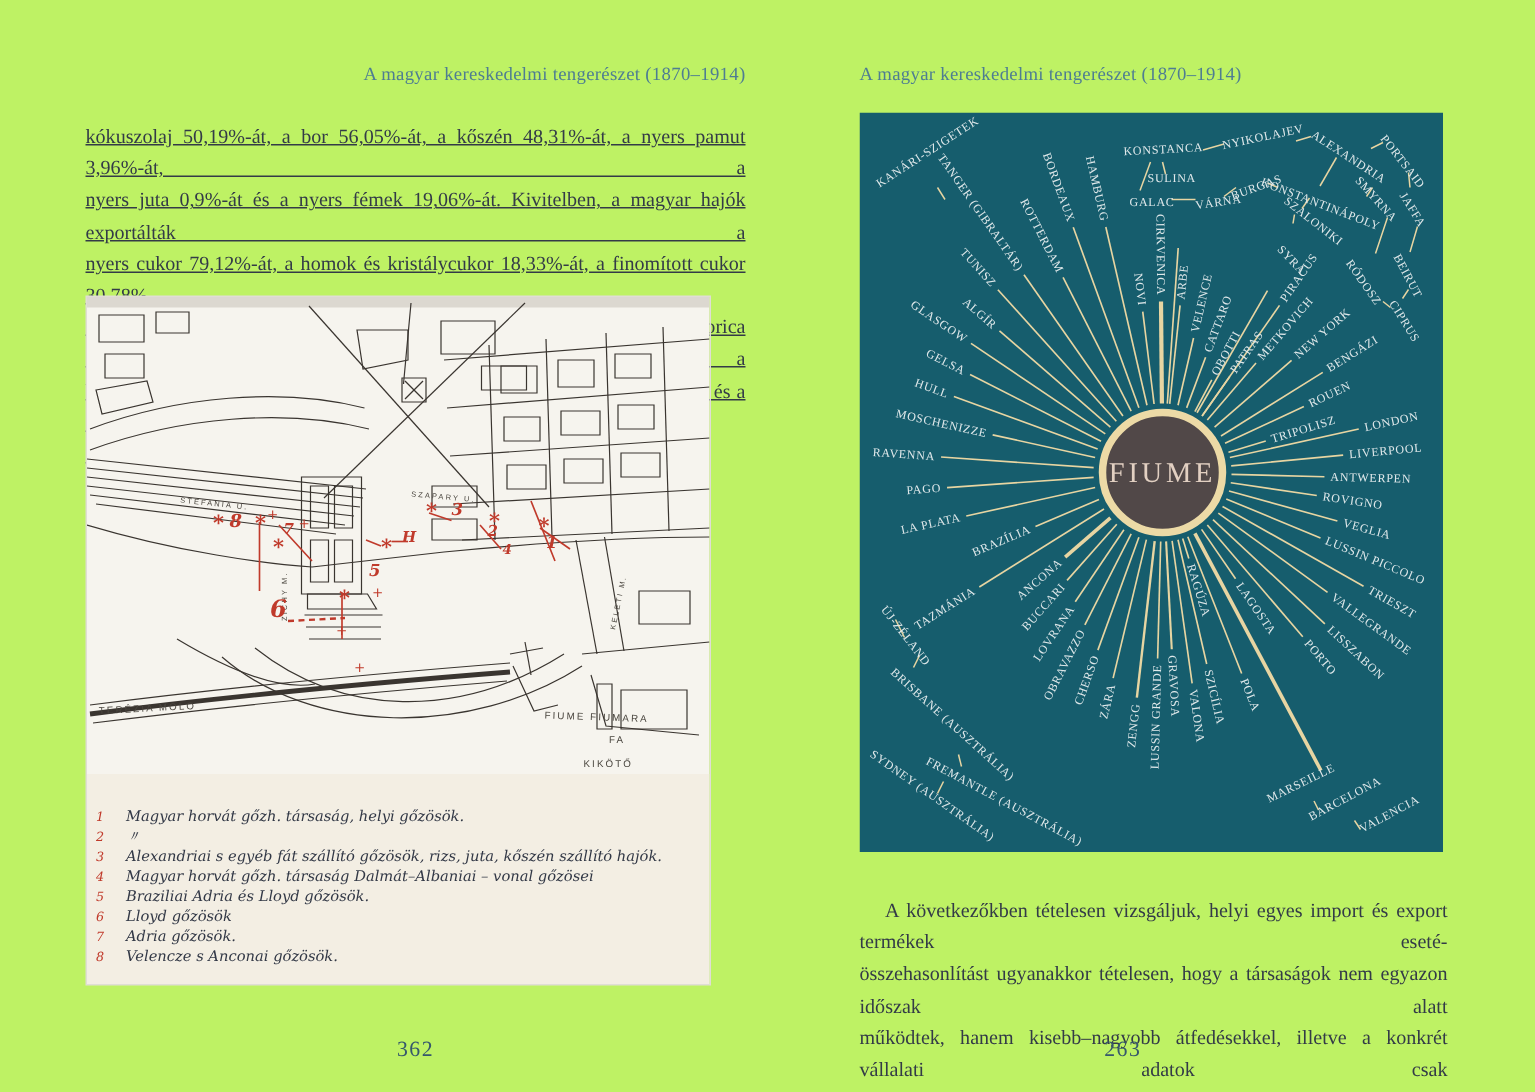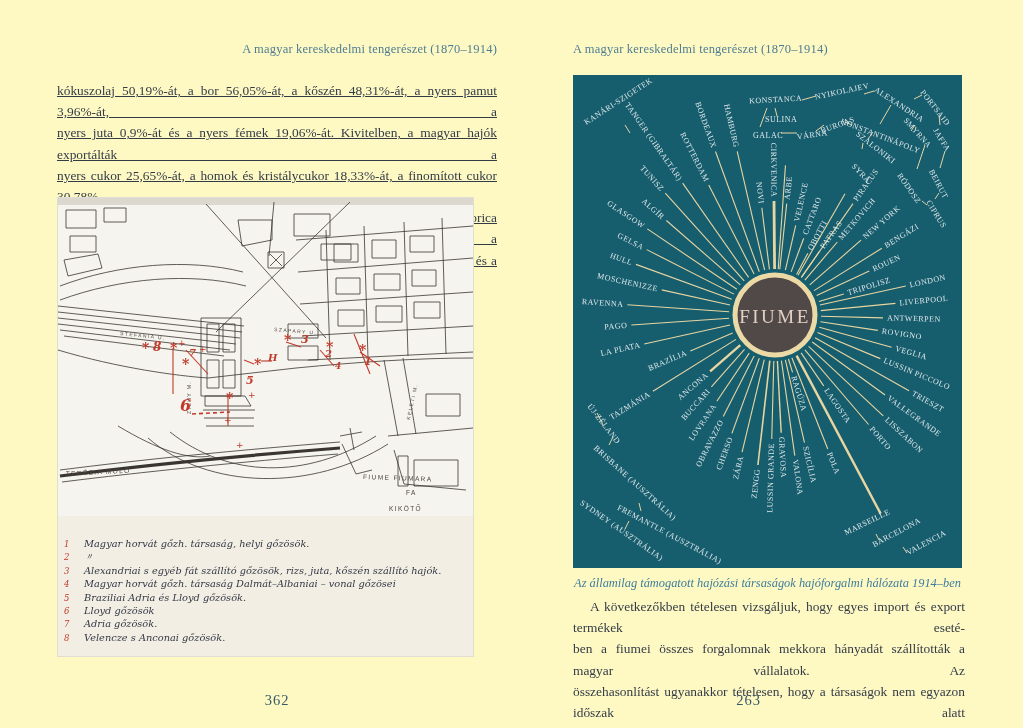--- a/index.html
+++ b/index.html
@@ -1,16 +1,16 @@
 <!DOCTYPE html>
 <html><head>
 <meta charset="utf-8">
 <style>
   html,body{margin:0;padding:0;background:#ffffff;}
-  .book{position:relative;width:1023px;height:728px;background:#fef9c3;overflow:hidden;
+  .book{position:relative;width:1023px;height:728px;background:#bef264;overflow:hidden;
         font-family:"Liberation Serif", serif;}
   .running-head{position:absolute;top:42px;font-size:12.5px;color:#4e7d92;letter-spacing:.2px;}
   .rh-left{left:57px;width:440px;text-align:right;}
   .rh-right{left:573px;width:389px;text-align:left;}
   .body-block{position:absolute;width:440px;font-size:13.4px;line-height:21.2px;color:#333b47;}
   .body-left{left:57px;top:80px;text-decoration:underline;}
   .body-right{left:573px;top:596px;width:392px;}
   .tline{text-align:justify;text-align-last:justify;}
   .tline.last{text-align-last:left;}
   .tline.indent{text-indent:17px;}
@@ -28,21 +28,21 @@
 <body>
 
 <div class="book">
 
   <div class="running-head rh-left">A magyar kereskedelmi tengerészet  (1870–1914)</div>
   <div class="running-head rh-right">A magyar kereskedelmi tengerészet  (1870–1914)</div>
 
   <div class="body-block body-left">
     <div class="tline">kókuszolaj 50,19%-át, a bor 56,05%-át, a kőszén 48,31%-át, a nyers pamut 3,96%-át, a</div>
     <div class="tline">nyers juta 0,9%-át és a nyers fémek 19,06%-át. Kivitelben, a magyar hajók exportálták a</div>
-    <div class="tline">nyers cukor 25,65%-át, a homok és kristálycukor 18,33%-át, a finomított cukor 30,78%-</div>
+    <div class="tline">nyers cukor 79,12%-át, a homok és kristálycukor 18,33%-át, a finomított cukor 30,78%-</div>
     <div class="tline">át, a nyers dohány 82,2%-át, a búza 63,1%-át, az árpa 87,19%-át, a kukorica 82,2%-át, a</div>
     <div class="tline">bab 68,1%-át a hántolt rizs 45,62%-át, a liszt 84,53%-át, a donga 47,33%-át és a fűrészelt</div>
     <div class="tline last">faáruk 43,65%-át.</div>
   </div>
 
   <figure class="map-figure" style="margin:0">
     <svg id="map-svg" width="415" height="458" viewBox="0 0 415 458">
         <rect x="0" y="0" width="415" height="458" fill="#f6f4ee"></rect>
         <rect x="0" y="0" width="415" height="7" fill="#dcd8d0"></rect>
         <rect x="0" y="318" width="415" height="140" fill="#f3eee3"></rect>
@@ -331,23 +331,21 @@
         <text transform="translate(45,432) rotate(28)" text-anchor="start" dominant-baseline="central" fill="#dfe8ea" font-size="8" letter-spacing="0.5" font-family="&quot;Liberation Serif&quot;, serif">FREMANTLE (AUSZTRÁLIA)</text>
         <text transform="translate(8,427) rotate(35)" text-anchor="start" dominant-baseline="central" fill="#dfe8ea" font-size="8" letter-spacing="0.5" font-family="&quot;Liberation Serif&quot;, serif">SYDNEY (AUSZTRÁLIA)</text>
         <text transform="translate(272,458) rotate(-26)" text-anchor="start" dominant-baseline="central" fill="#dfe8ea" font-size="8" letter-spacing="0.5" font-family="&quot;Liberation Serif&quot;, serif">MARSEILLE</text>
         <text transform="translate(300,470) rotate(-28)" text-anchor="start" dominant-baseline="central" fill="#dfe8ea" font-size="8" letter-spacing="0.5" font-family="&quot;Liberation Serif&quot;, serif">BARCELONA</text>
         <text transform="translate(334,478) rotate(-28)" text-anchor="start" dominant-baseline="central" fill="#dfe8ea" font-size="8" letter-spacing="0.5" font-family="&quot;Liberation Serif&quot;, serif">VALENCIA</text>
         <circle cx="202" cy="240" r="40" fill="#514848" stroke="#ecdaa6" stroke-width="5"></circle>
         <text x="202" y="241" text-anchor="middle" dominant-baseline="central" fill="#e2d0c2" font-size="19" letter-spacing="2.5" font-family="&quot;Liberation Serif&quot;, serif">FIUME</text>
       </svg>
   </div>
 
-  <div class="caption cap-right">Az államilag támogatott hajózási társaságok hajóforgalmi hálózata 1914–ben</div>
 
   <div class="body-block body-right">
-    <div class="tline indent">A következőkben tételesen vizsgáljuk, hogy egyes import és export termékek eseté-</div>
-    <div class="tline">ben a fiumei összes forgalomnak mekkora hányadát szállították a magyar vállalatok. Az</div>
+    <div class="tline indent">A következőkben tételesen vizsgáljuk, helyi egyes import és export termékek eseté-</div>
     <div class="tline">összehasonlítást ugyanakkor tételesen, hogy a társaságok nem egyazon időszak alatt</div>
     <div class="tline">működtek, hanem kisebb–nagyobb átfedésekkel, illetve a konkrét vállalati adatok csak</div>
   </div>
 
   <div class="page-number pn-right">263</div>
 </div>
 
 </body></html>

